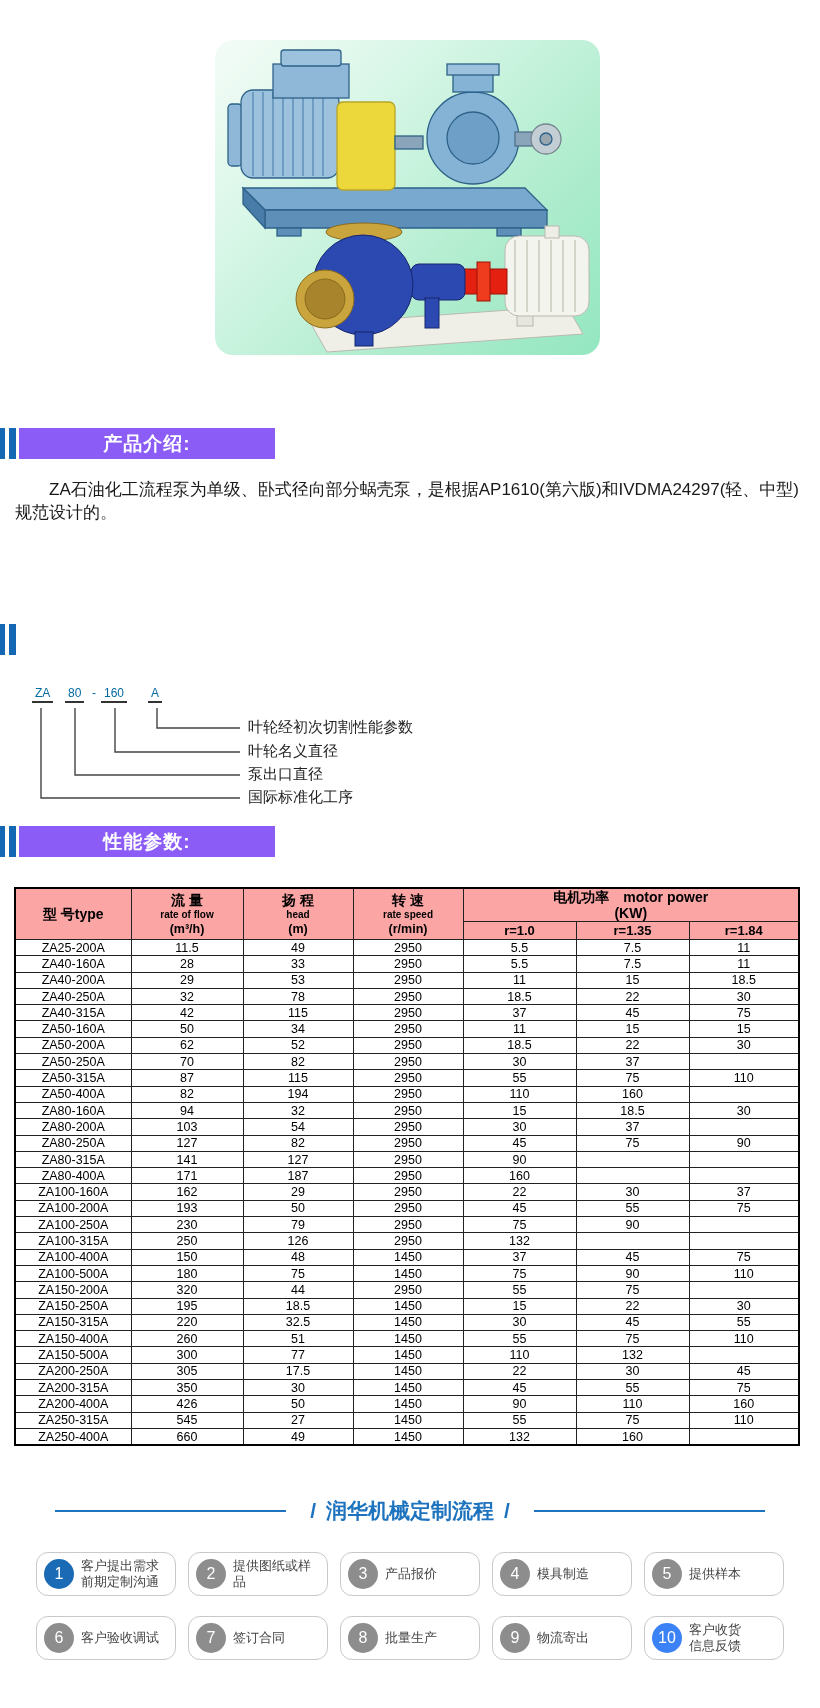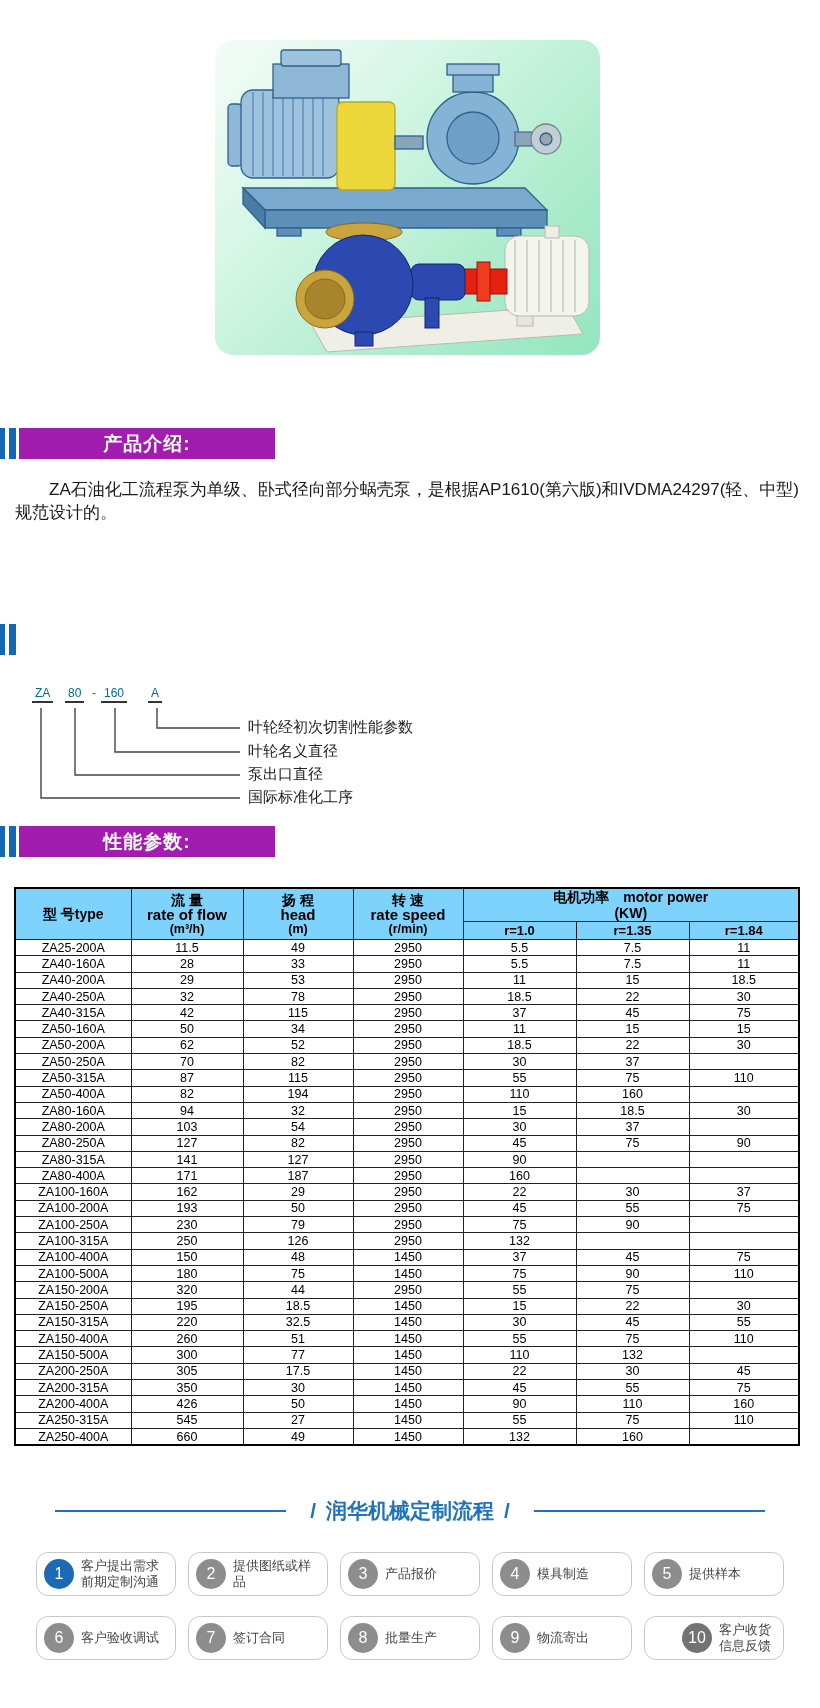--- a/index.html
+++ b/index.html
@@ -13,21 +13,21 @@
     position:absolute;left:215px;top:40px;width:385px;height:315px;
     border-radius:18px;overflow:hidden;
     background:linear-gradient(135deg,#f4fcf7 0%,#d9f7e8 30%,#aeeccd 70%,#93e7c0 100%);
   }
   
   .sec-hdr{position:absolute;left:0;height:31px;width:100%;}
   .sec-hdr .stripe{position:absolute;top:0;height:31px;background:#1467b2;}
   .sec-hdr .stripe.s1{left:0;width:5px;}
   .sec-hdr .stripe.s2{left:9px;width:7px;}
   .sec-hdr .bar{
-    position:absolute;left:19px;top:0;width:256px;height:31px;background:#a21caf;
+    position:absolute;left:19px;top:0;width:256px;height:31px;background:#8b5cf6;
     color:#fff;font-size:19px;font-weight:bold;text-align:center;line-height:31px;
     letter-spacing:1px;
   }
   .hdr-intro{top:428px;} .hdr-model{top:624px;} .hdr-params{top:826px;}
   
   .intro-text{position:absolute;left:15px;top:478px;width:790px;color:#1a1a1a;
     font-size:17px;line-height:23px;}
   .intro-text p{margin:0 0 8px 0;text-indent:2em;}
   
   .diagram{position:absolute;left:15px;top:682px;width:790px;height:130px;}
@@ -36,23 +36,23 @@
   .tok.dash{border-bottom:none;}
   .t-za{left:17px;} .t-80{left:50px;} .t-dash{left:74px;} .t-160{left:86px;} .t-a{left:133px;}
   .diagram svg{position:absolute;left:0;top:26px;}
   .dlabel{position:absolute;left:233px;font-size:15px;color:#222;white-space:nowrap;}
   .dl-0{top:36px;font-family:Liberation Mono, monospace;} .dl-1{top:60px;} .dl-2{top:83px;} .dl-3{top:106px;}
   
   .perf{position:absolute;left:14px;top:887px;width:784px;border-collapse:collapse;
     table-layout:fixed;border:2px solid #000;}
   .perf th,.perf td{border:1px solid #222;text-align:center;vertical-align:middle;
     padding:0;overflow:hidden;}
-  .perf thead th{background:#7dd3fc;font-weight:bold;color:#000;}
+  .perf thead th{background:#fca5a5;font-weight:bold;color:#000;}
   .perf .h-zh{font-size:14px;line-height:15px;display:block;}
-  .perf .h-en{font-size:15px;line-height:14px;display:block;font-weight:bold;}
+  .perf .h-en{font-size:10px;line-height:14px;display:block;font-weight:bold;}
   .perf .h-unit{font-size:12.5px;line-height:14px;display:block;font-weight:bold;}
   .perf .pw-title{font-size:14px;line-height:16px;display:block;}
   .perf .sub th{height:17px;font-size:13px;}
   .perf tbody td{height:15.3px;font-size:12.5px;color:#000;background:#fff;}
   .perf tbody td:first-child{font-size:12.5px;}
   
   .proc-title{position:absolute;left:0;top:1496px;width:820px;height:30px;
     display:flex;align-items:center;padding:0;box-sizing:border-box;}
   .proc-title .line{flex:1;border-top:2px solid #1e73be;margin:0 14px 0 55px;}
   .proc-title .line.r{margin:0 55px 0 14px;}
@@ -517,17 +517,17 @@
     </div>
     <div class="step-card">
       <div class="step-circle" style="background: rgb(141, 141, 141);">8</div>
       <div class="step-label">批量生产</div>
     </div>
     <div class="step-card">
       <div class="step-circle" style="background: rgb(141, 141, 141);">9</div>
       <div class="step-label">物流寄出</div>
     </div>
     <div class="step-card">
-      <div class="step-circle" style="background: #737373; margin-left: 30px;">10</div>
+      <div class="step-circle" style="background: #3b82f6;">10</div>
       <div class="step-label">客户收货
 信息反馈</div>
     </div>
   </div>
 
 </body></html>

